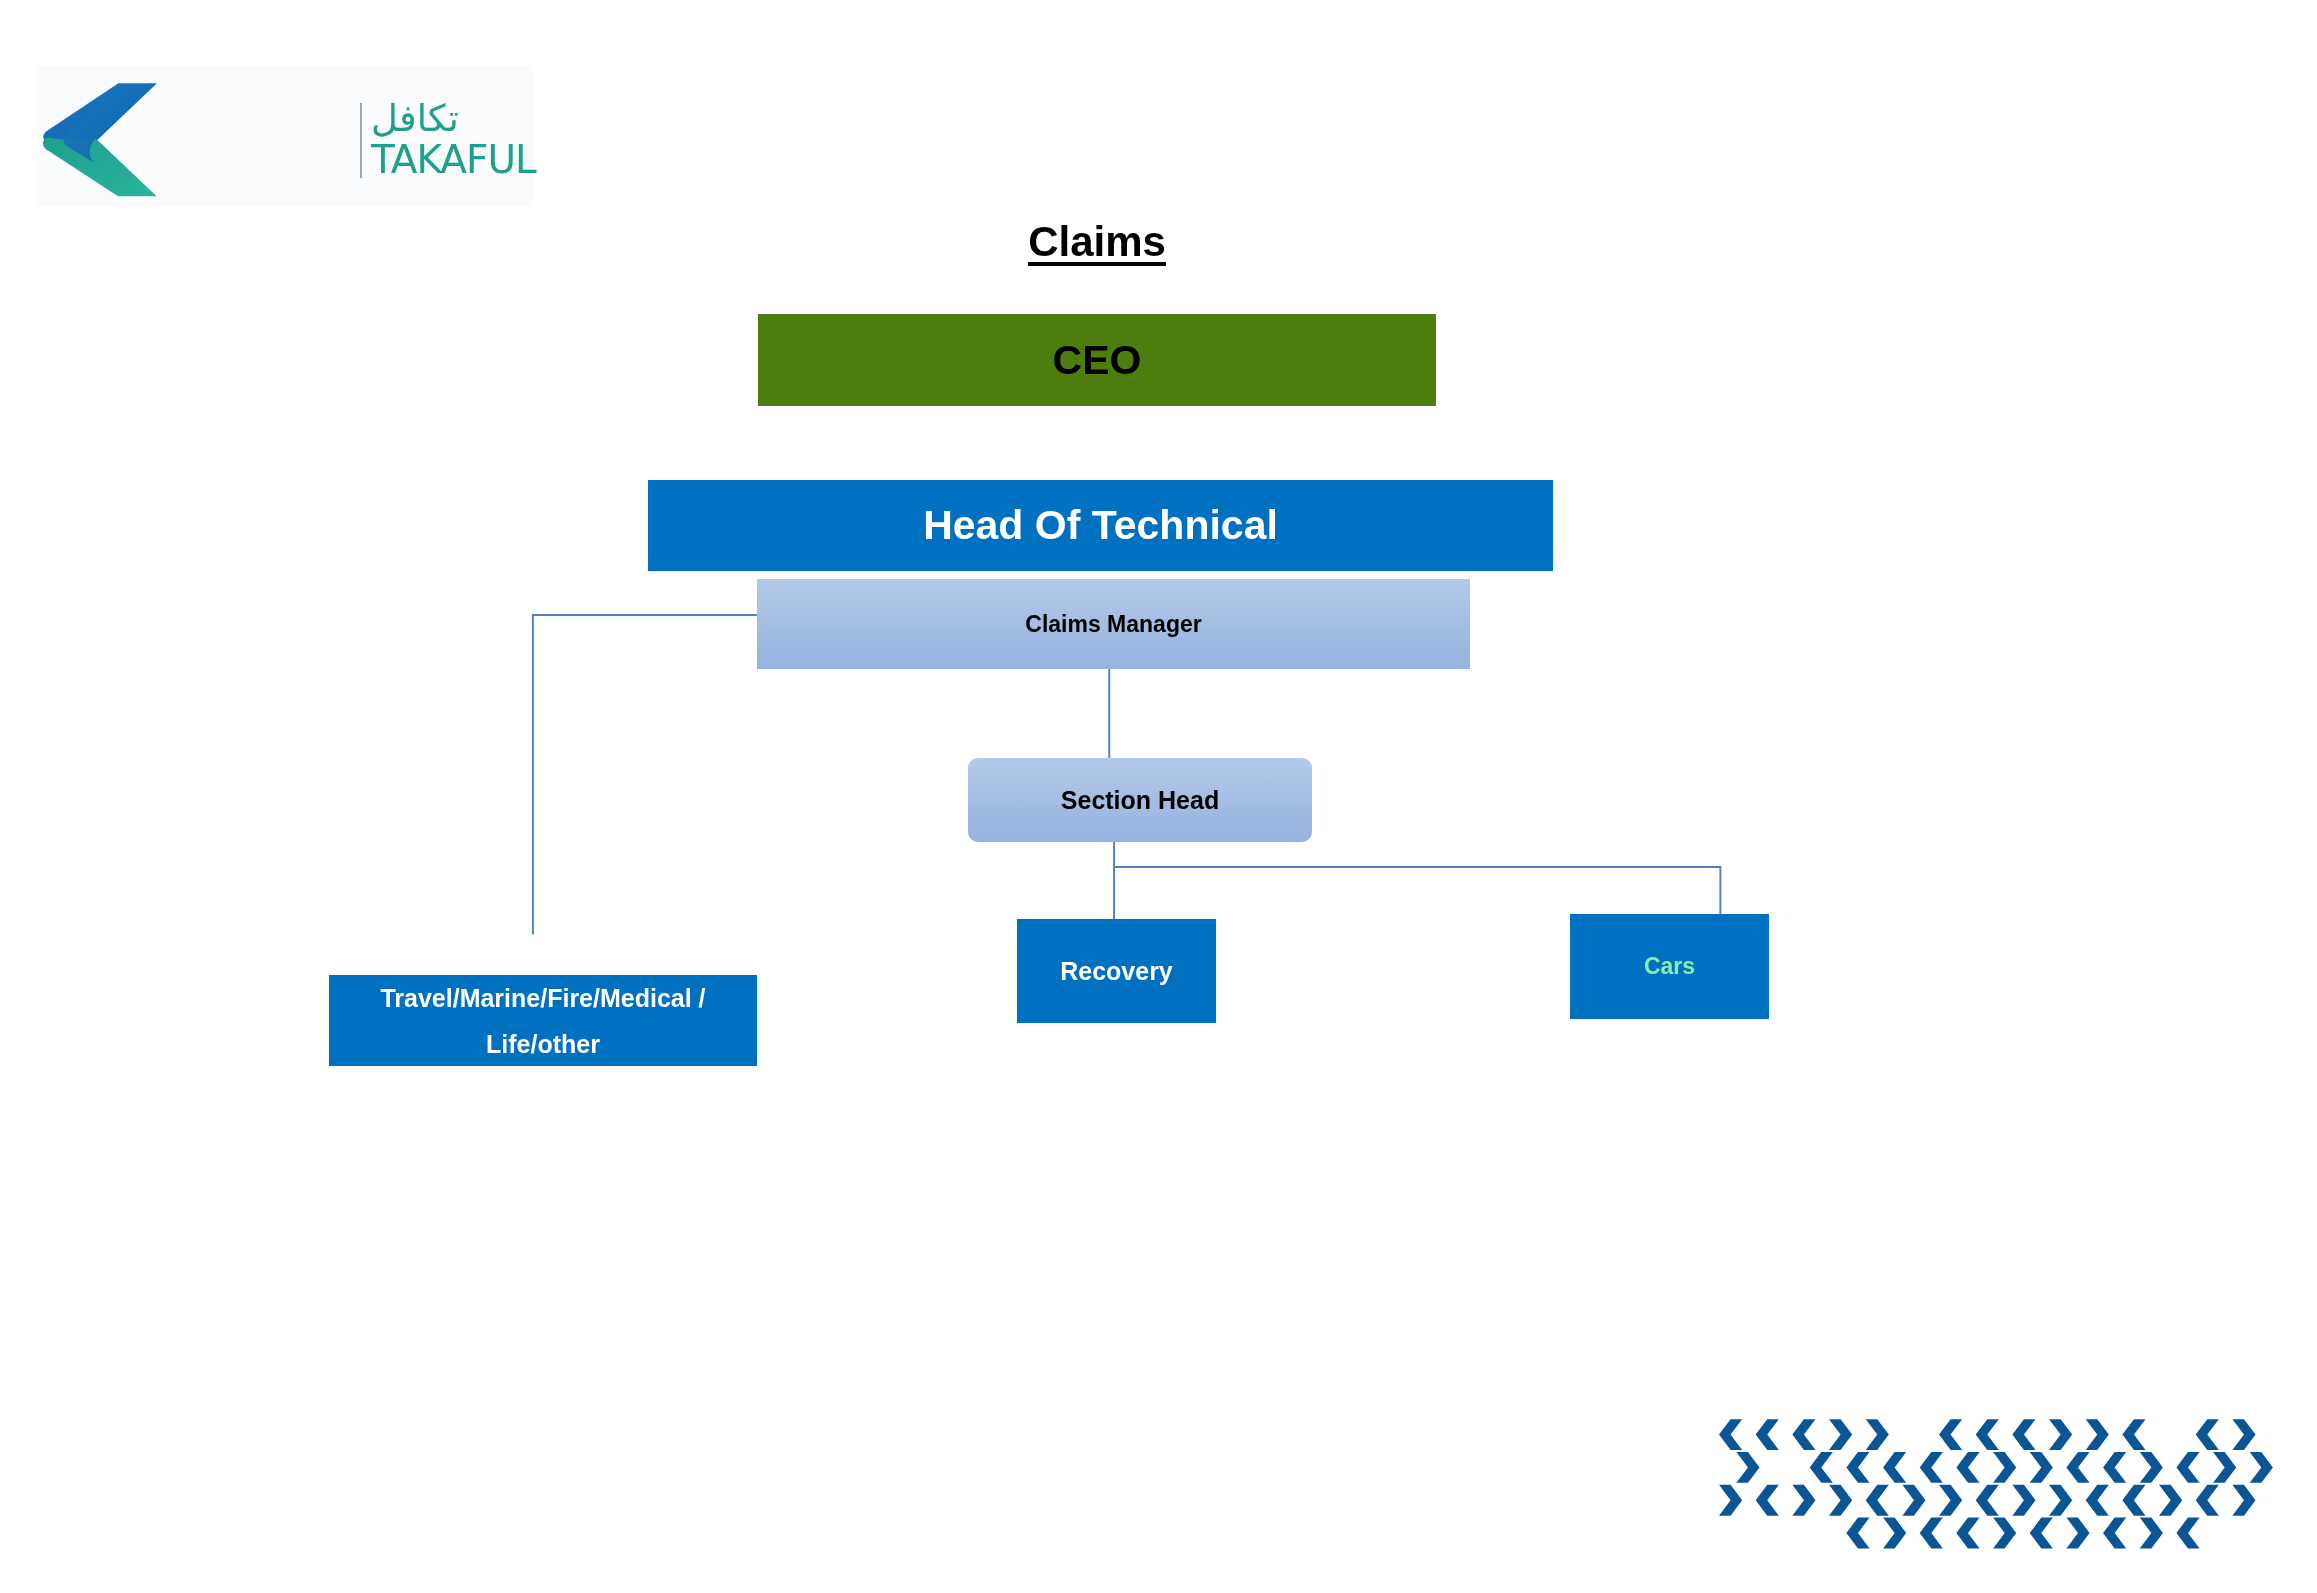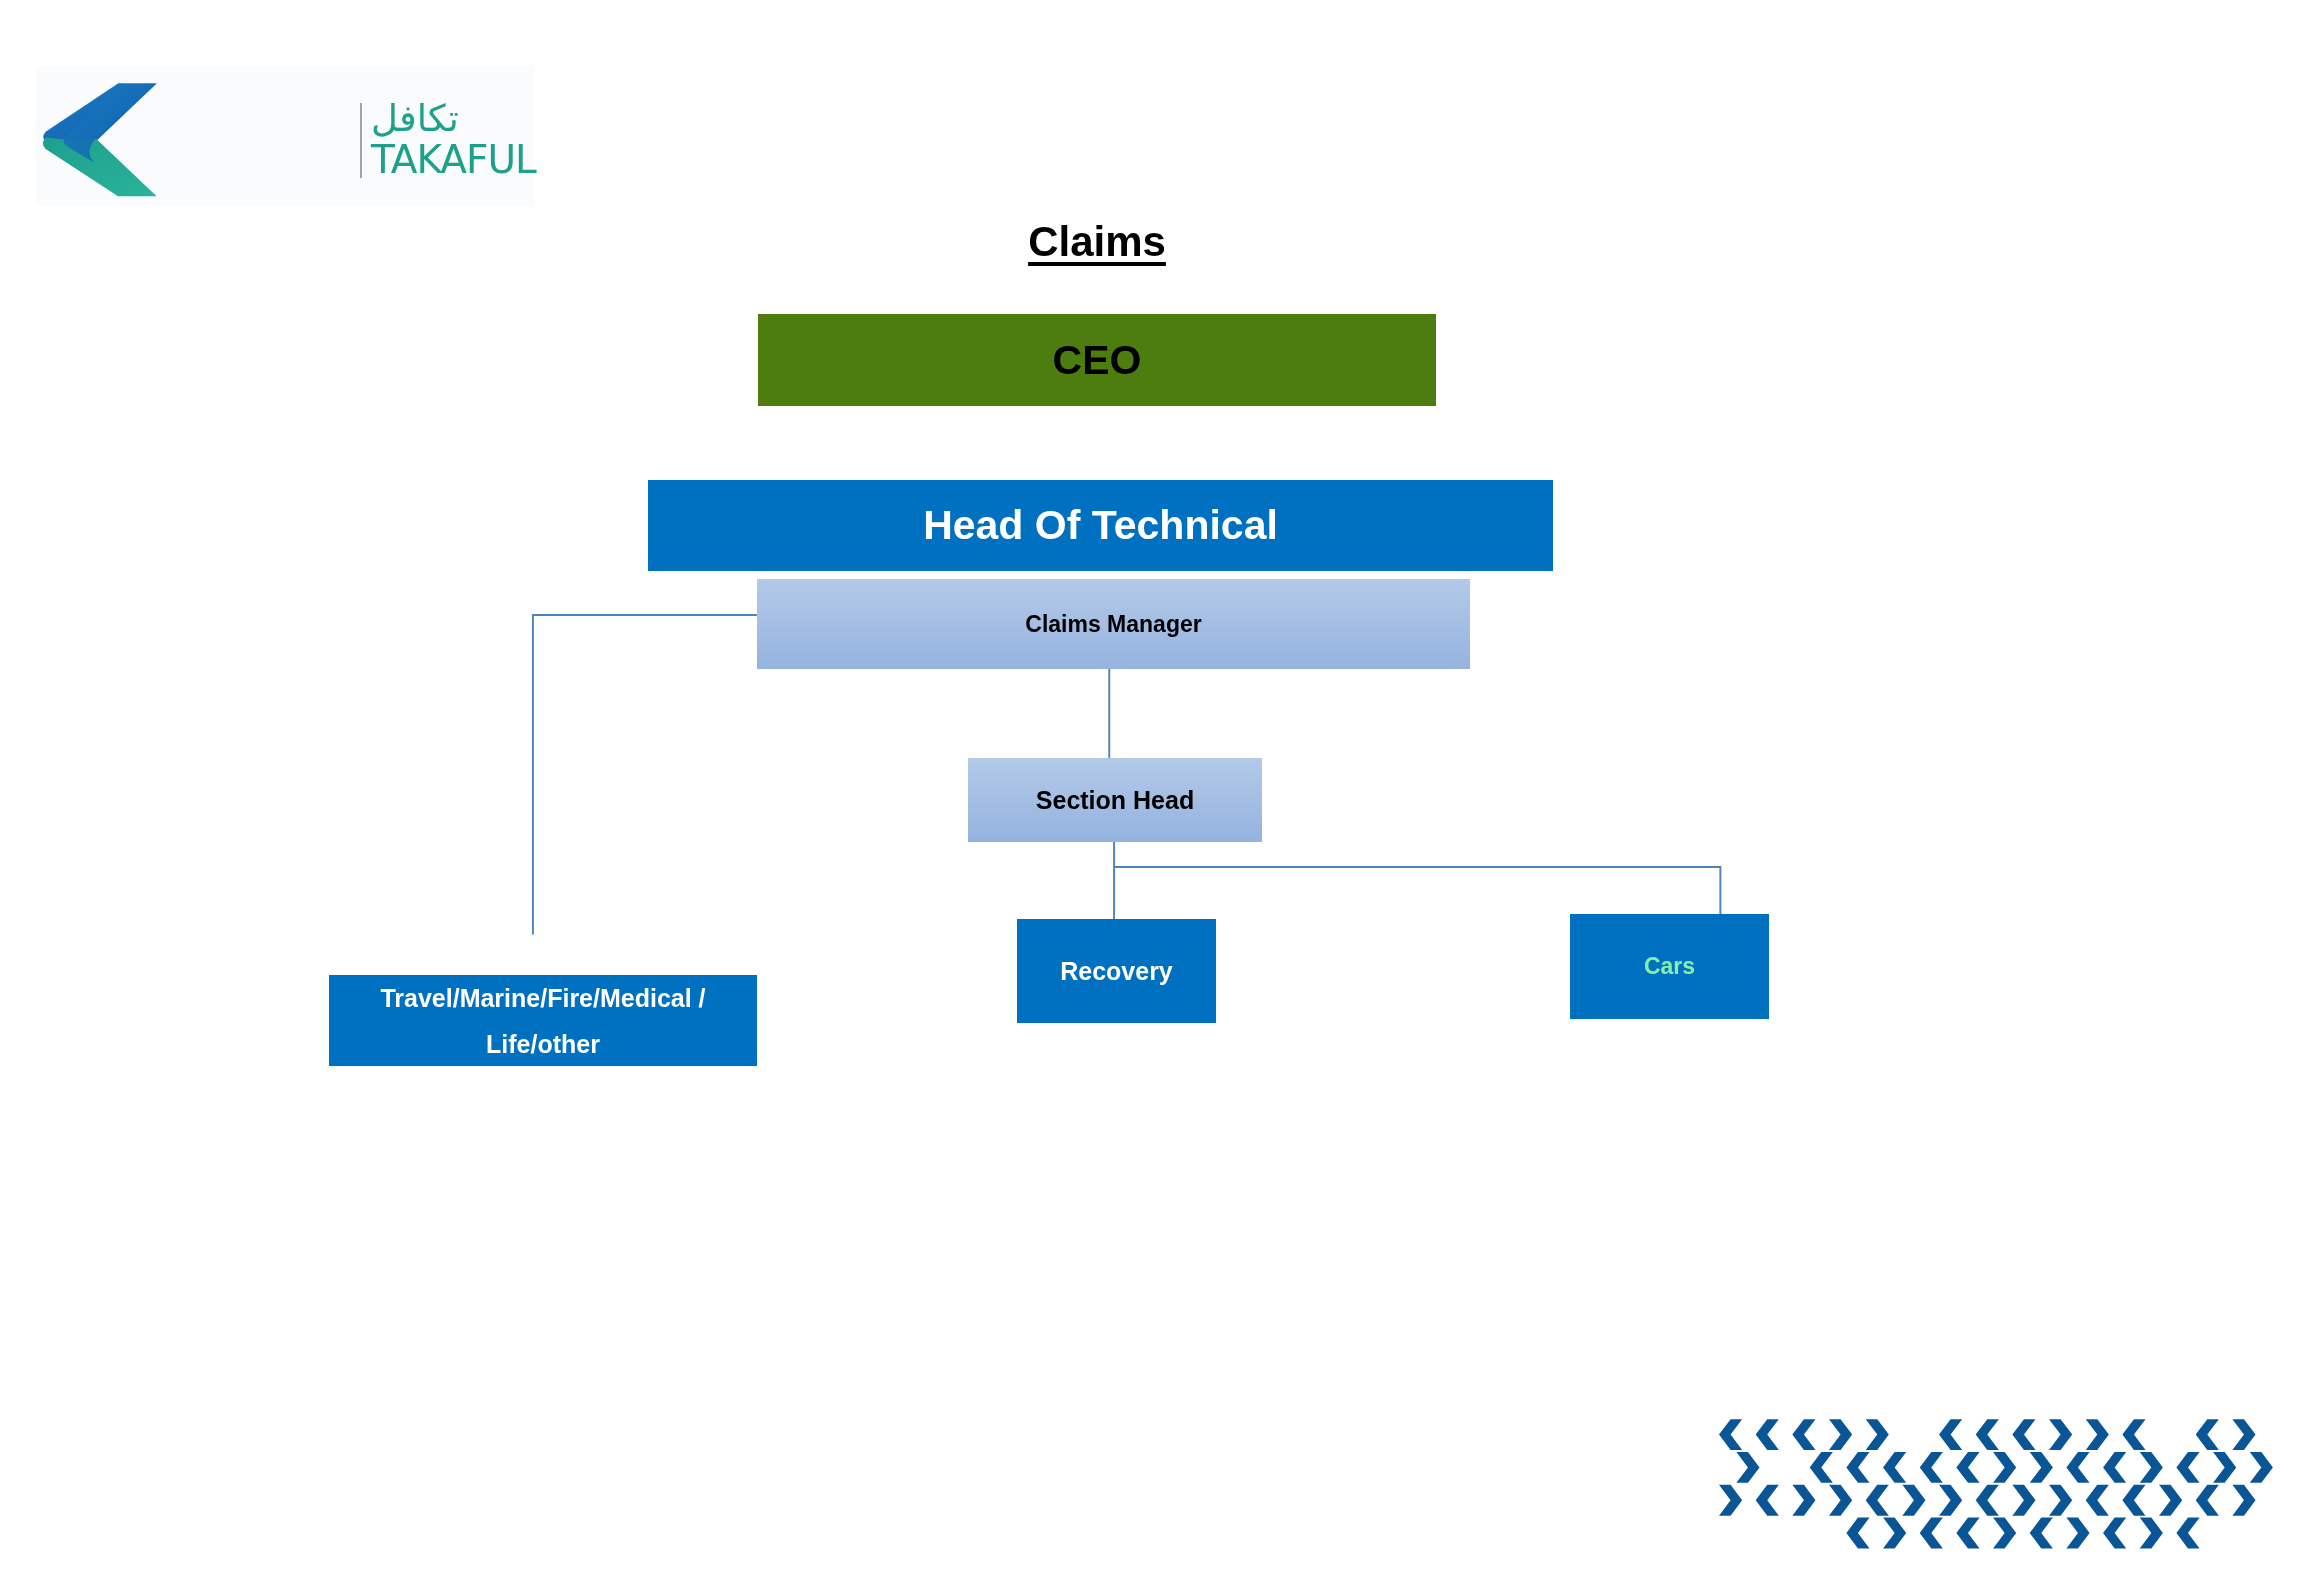--- a/index.html
+++ b/index.html
@@ -13,21 +13,21 @@
   .logo-sep { position:absolute; left:324px; top:37px; width:1.9px; height:75px; background:#9aa5ad; }
   .logo-ar { position:absolute; left:335px; top:33px; font-size:37px; line-height:39px; color:#1ea08a; direction:rtl; font-family:Liberation Serif, serif; }
   .logo-takaful { position:absolute; left:335px; top:73px; font-size:39px; line-height:41px; color:#1ea08a; font-family:"DejaVu Sans", sans-serif; letter-spacing:-1px; }
   .title { left:0; width:2194px; top:198px; text-align:center; font-size:42px; font-weight:bold;
            text-decoration:underline; text-underline-offset:5.8px; color:#000;margin-top:20px; }
   .node { position:absolute; display:flex; align-items:center; justify-content:center; text-align:center;
           font-weight:bold; box-sizing:border-box; }
   .ceo { left:758px; top:314px; width:678px; height:92px; background:#4d7c0f; color:#000; font-size:41px; }
   .hot { left:648px; top:436px; width:905px; height:91px; background:#0070c0; color:#fff; font-size:41px;margin-top:44px; }
   .cm { left:757px; top:579px; width:713px; height:90px; background:linear-gradient(#b3c9e8,#95b3df); color:#000; font-size:23px; }
-  .sh { left:968px; top:758px; width:294px; height:84px; background:linear-gradient(#b3c9e8,#95b3df); color:#000; font-size:25px; }
+  .sh { left:968px; top:758px; width:344px; height:84px; background:linear-gradient(#b3c9e8,#95b3df); color:#000; font-size:25px;border-radius:10px; }
   .tr { left:329px; top:935px; width:428px; height:91px; background:#0070c0; color:#fff; font-size:25px; line-height:46px;margin-top:40px; }
   .rec { left:1017px; top:919px; width:199px; height:104px; background:#0070c0; color:#fff; font-size:25px; }
   .cars { left:1570px; top:914px; width:199px; height:105px; background:#0070c0; color:#86efac; font-size:23px;align-items:center; }
   .connectors { left:0; top:0; }
   .pattern { left:1719px; top:1419px; }
 </style>
 </head>
 <body>
 
 <div class="abs logo">

